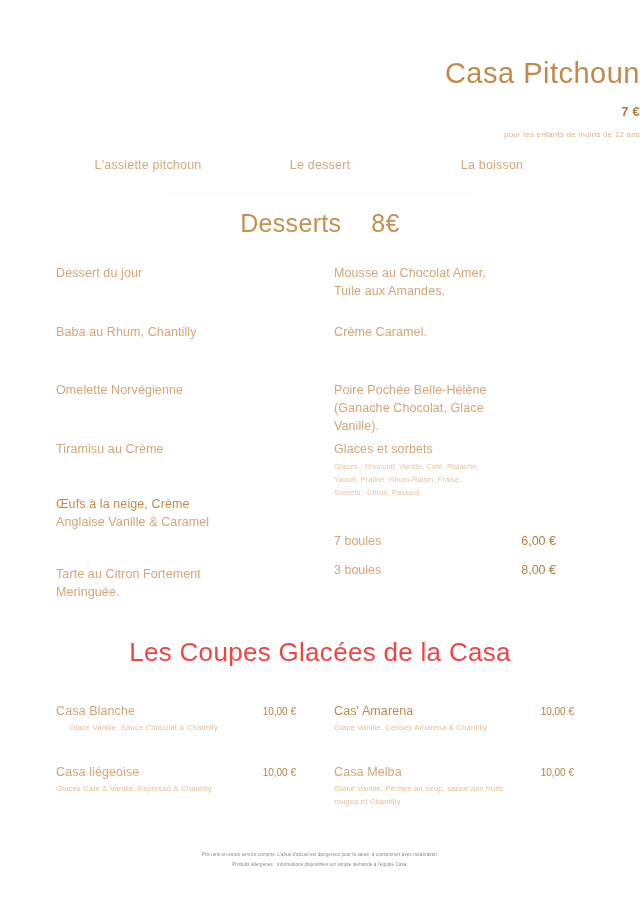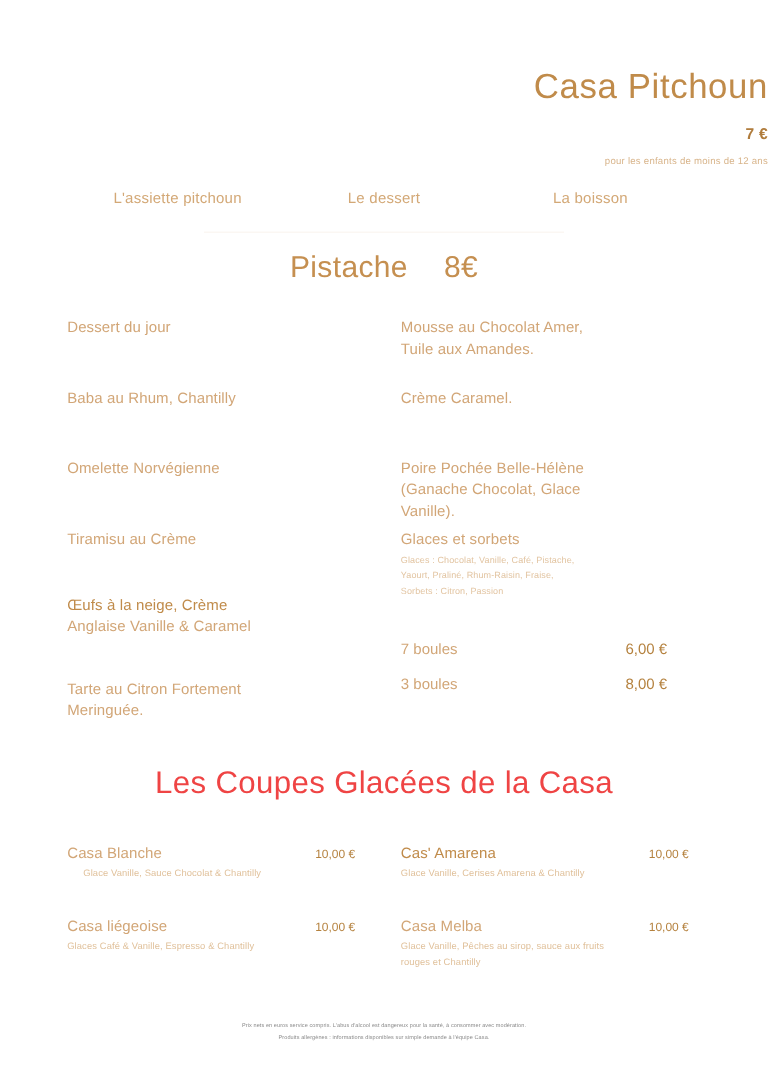--- a/index.html
+++ b/index.html
@@ -217,21 +217,21 @@
 
   <div class="formula-row">
     <div class="formula-item left">L'assiette pitchoun</div>
     <div class="formula-item mid">Le dessert</div>
     <div class="formula-item right">La boisson</div>
   </div>
 
   <div class="divider"></div>
 
   <div class="section-heading">
-    <span>Pistache</span><span class="sec-price">8€</span>
+    <span>Desserts</span><span class="sec-price">8€</span>
   </div>
 
   <div class="desserts">
 
     <div class="d-item" style="left:56px; top:0px;">Dessert du jour</div>
     <div class="d-item" style="left:56px; top:59px;">Baba au Rhum, Chantilly</div>
     <div class="d-item" style="left:56px; top:117px;">Omelette Norvégienne</div>
     <div class="d-item" style="left:56px; top:176px;">Tiramisu au Crème</div>
 
     <div class="d-item strong" style="left:56px; top:231px;">

